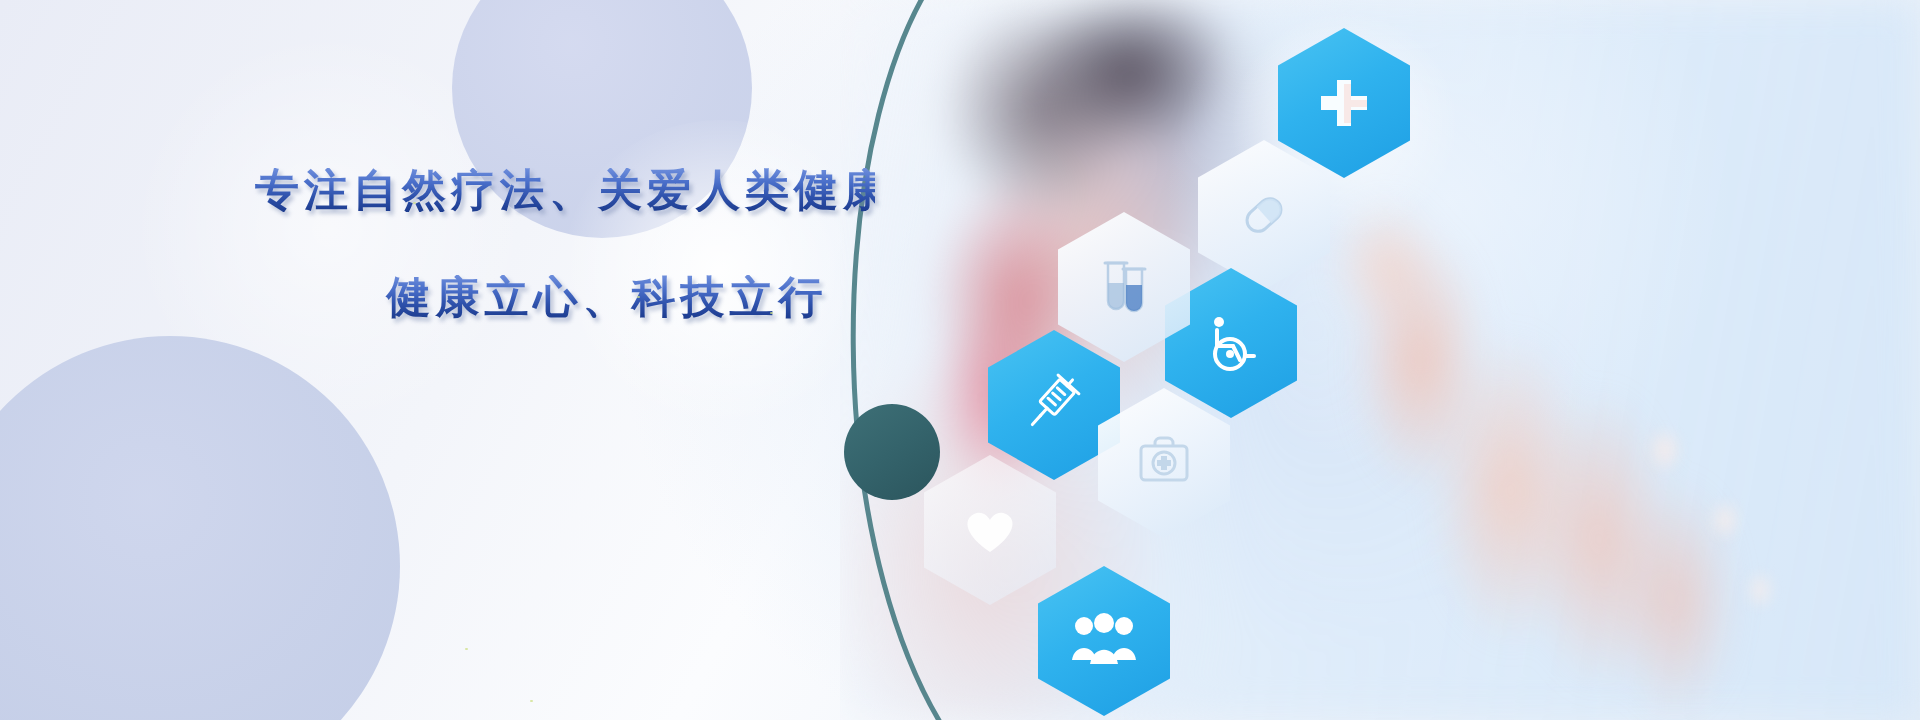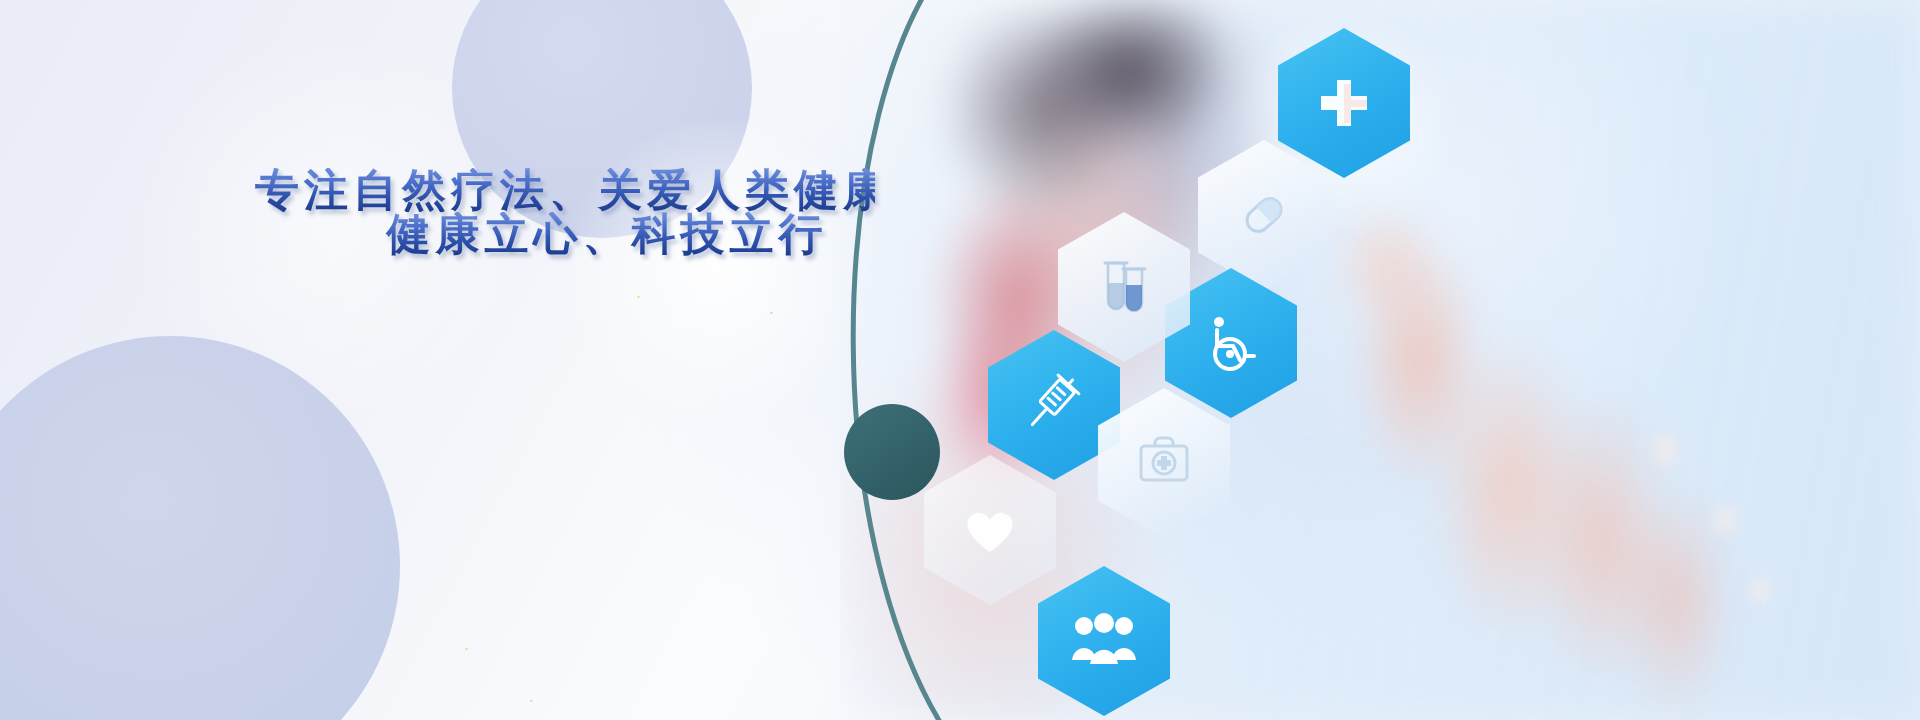--- a/index.html
+++ b/index.html
@@ -125,21 +125,21 @@
     letter-spacing:5px;
     line-height:1;
     white-space:nowrap;
     background:linear-gradient(180deg, #6f8fdc 0%, #4a6fca 32%, #2e51ab 66%, #1c3b8e 100%);
     -webkit-background-clip:text;
     background-clip:text;
     color:transparent;
     -webkit-text-fill-color:transparent;
     filter:drop-shadow(3px 4px 2px rgba(110,128,170,.45));
   }
-  .line-2 { margin-left:84px; }
+  .line-2 { margin-top:63px; margin-left:84px; }
 
   
   .speck { position:absolute; width:3px; height:2px; background:#cfe08a; opacity:.75; border-radius:1px; }
 </style>
 </head>
 <body>
 
 <div class="banner">
 
   <div class="blob blob-soft-2"></div>

